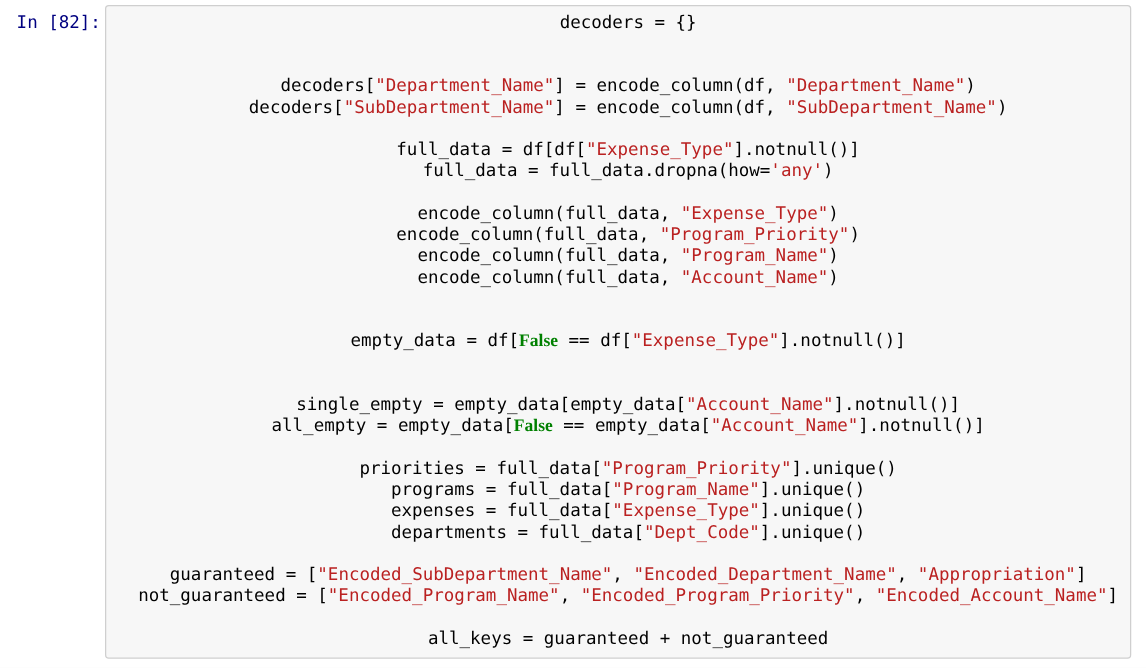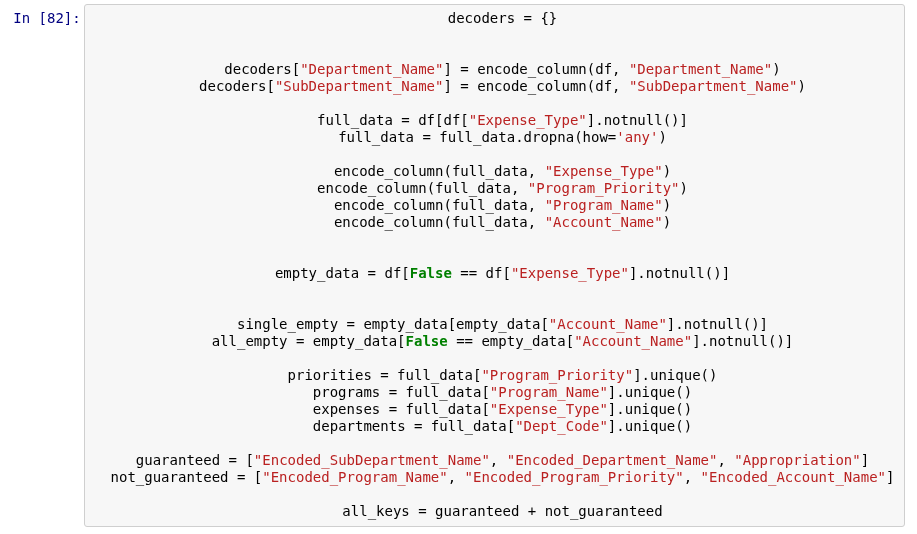--- a/index.html
+++ b/index.html
@@ -47,21 +47,21 @@
   }
   .line {
     height: 17px;
     font-size: 14px;
     line-height: 17px;
     white-space: pre;
     color: var(--code-color, #000000);
   }
   .tok-p { color: var(--code-color, #000000); }
   .tok-s { color: var(--string-color, #ba2121); }
-  .tok-k { color: var(--keyword-color, #008000); font-weight: bold; }
+  .tok-k { color: var(--keyword-color, #008000); font-weight: bold; font-family: Liberation Serif, serif; }
 </style>
 </head>
 <body>
 
 <div class="notebook">
   <div class="cell">
     <div class="prompt">In [82]:</div>
     <div class="input-area">
       <pre class="code" id="code"><div class="line"><span class="tok-p">decoders = {}</span></div><div class="line">&nbsp;</div><div class="line">&nbsp;</div><div class="line"><span class="tok-p">decoders[</span><span class="tok-s">"Department_Name"</span><span class="tok-p">] = encode_column(df, </span><span class="tok-s">"Department_Name"</span><span class="tok-p">)</span></div><div class="line"><span class="tok-p">decoders[</span><span class="tok-s">"SubDepartment_Name"</span><span class="tok-p">] = encode_column(df, </span><span class="tok-s">"SubDepartment_Name"</span><span class="tok-p">)</span></div><div class="line">&nbsp;</div><div class="line"><span class="tok-p">full_data = df[df[</span><span class="tok-s">"Expense_Type"</span><span class="tok-p">].notnull()]</span></div><div class="line"><span class="tok-p">full_data = full_data.dropna(how=</span><span class="tok-s">'any'</span><span class="tok-p">)</span></div><div class="line">&nbsp;</div><div class="line"><span class="tok-p">encode_column(full_data, </span><span class="tok-s">"Expense_Type"</span><span class="tok-p">)</span></div><div class="line"><span class="tok-p">encode_column(full_data, </span><span class="tok-s">"Program_Priority"</span><span class="tok-p">)</span></div><div class="line"><span class="tok-p">encode_column(full_data, </span><span class="tok-s">"Program_Name"</span><span class="tok-p">)</span></div><div class="line"><span class="tok-p">encode_column(full_data, </span><span class="tok-s">"Account_Name"</span><span class="tok-p">)</span></div><div class="line">&nbsp;</div><div class="line">&nbsp;</div><div class="line"><span class="tok-p">empty_data = df[</span><span class="tok-k">False</span><span class="tok-p"> == df[</span><span class="tok-s">"Expense_Type"</span><span class="tok-p">].notnull()]</span></div><div class="line">&nbsp;</div><div class="line">&nbsp;</div><div class="line"><span class="tok-p">single_empty = empty_data[empty_data[</span><span class="tok-s">"Account_Name"</span><span class="tok-p">].notnull()]</span></div><div class="line"><span class="tok-p">all_empty = empty_data[</span><span class="tok-k">False</span><span class="tok-p"> == empty_data[</span><span class="tok-s">"Account_Name"</span><span class="tok-p">].notnull()]</span></div><div class="line">&nbsp;</div><div class="line"><span class="tok-p">priorities = full_data[</span><span class="tok-s">"Program_Priority"</span><span class="tok-p">].unique()</span></div><div class="line"><span class="tok-p">programs = full_data[</span><span class="tok-s">"Program_Name"</span><span class="tok-p">].unique()</span></div><div class="line"><span class="tok-p">expenses = full_data[</span><span class="tok-s">"Expense_Type"</span><span class="tok-p">].unique()</span></div><div class="line"><span class="tok-p">departments = full_data[</span><span class="tok-s">"Dept_Code"</span><span class="tok-p">].unique()</span></div><div class="line">&nbsp;</div><div class="line"><span class="tok-p">guaranteed = [</span><span class="tok-s">"Encoded_SubDepartment_Name"</span><span class="tok-p">, </span><span class="tok-s">"Encoded_Department_Name"</span><span class="tok-p">, </span><span class="tok-s">"Appropriation"</span><span class="tok-p">]</span></div><div class="line"><span class="tok-p">not_guaranteed = [</span><span class="tok-s">"Encoded_Program_Name"</span><span class="tok-p">, </span><span class="tok-s">"Encoded_Program_Priority"</span><span class="tok-p">, </span><span class="tok-s">"Encoded_Account_Name"</span><span class="tok-p">]</span></div><div class="line">&nbsp;</div><div class="line"><span class="tok-p">all_keys = guaranteed + not_guaranteed</span></div></pre>
     </div>

